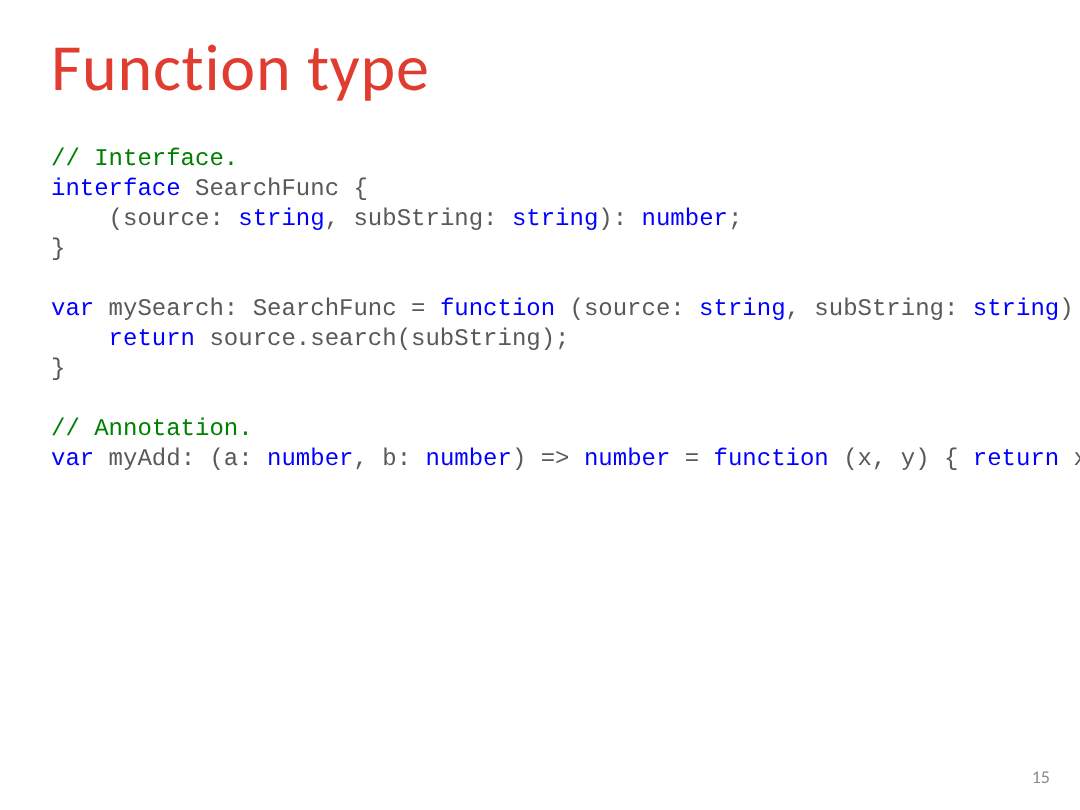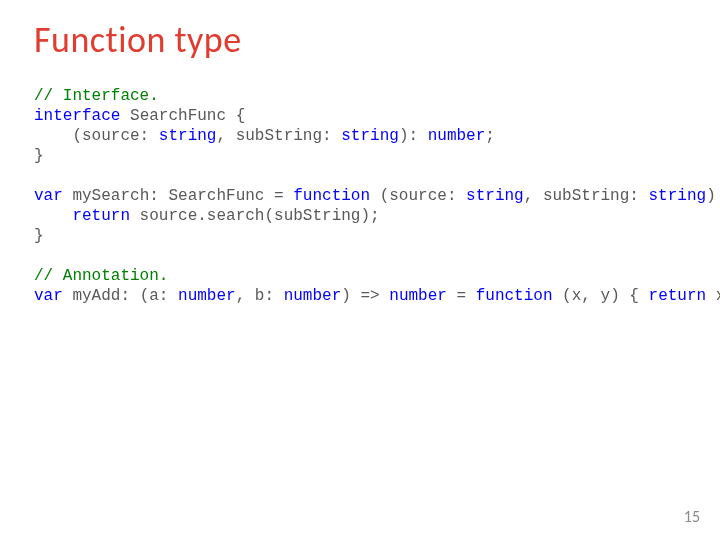--- a/index.html
+++ b/index.html
@@ -13,40 +13,40 @@
     position: relative;
     overflow: hidden;
   }
   .slide {
     padding: 18px 34px 0 34px;
     box-sizing: border-box;
   }
   .title {
     font-family: "Calibri Light", Calibri, "Segoe UI", Arial, sans-serif;
     font-weight: 300;
-    font-size: 36px;
+    font-size: 44px;
     color: #e03c2f;
     margin: 0 0 24px 0;
     letter-spacing: 0.5px;
   }
   .code {
     font-family: Consolas, "Courier New", monospace;
     font-size: 16px;
     line-height: 20px;
     color: #595959;
     white-space: pre;
   }
   .c-comment { color: #008000; }
   .c-keyword { color: #0000ff; }
   .c-type    { color: #0000ff; }
   .pagenum {
     position: absolute;
     right: 20px;
     bottom: 14px;
-    font-size: 16px;
+    font-size: 12px;
     color: #8a8a8a;
   }
 </style>
 </head>
 <body>
 
 <div class="slide">
   <h1 class="title">Function type</h1>
 
   <div class="code"><span class="c-comment">// Interface.</span>

